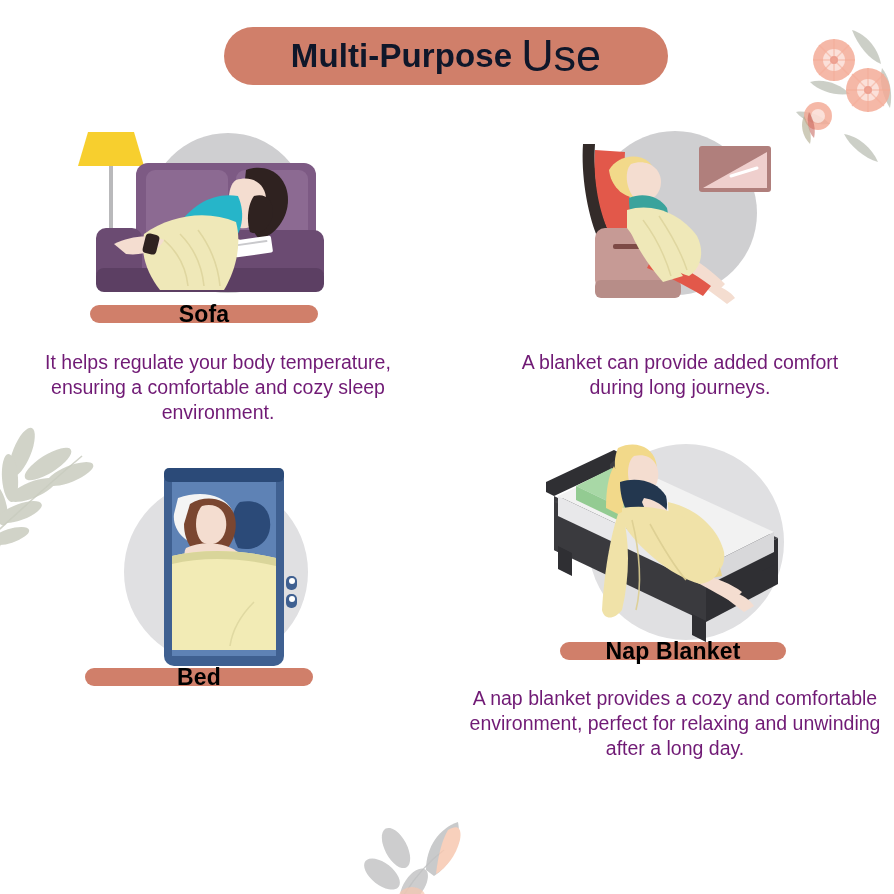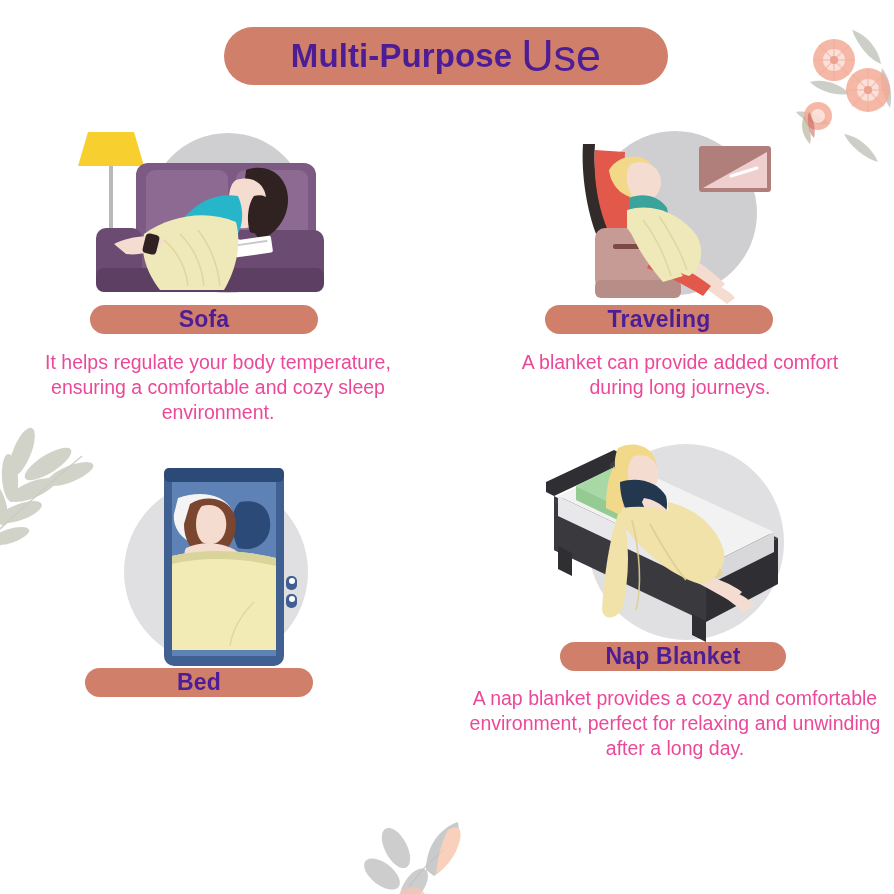--- a/index.html
+++ b/index.html
@@ -22,58 +22,58 @@
   #deco-leaf-left  { left:-14px;  top:412px; width:118px; height:146px; opacity:.9; }
   #deco-leaf-bottom{ left:340px;  top:806px; width:196px; height:92px;  opacity:.9; }
 
   
   #title-pill {
     position:absolute; left:224px; top:27px;
     width:444px; height:58px;
     background:#d07f6a;
     border-radius:29px;
     display:flex; align-items:center; justify-content:center;
-    color:#4c1d95;
+    color:#0f172a;
     white-space:nowrap;
   }
   #title-strong { font-size:33px; font-weight:bold; letter-spacing:.1px; }
   #title-rest   { font-size:45px; font-weight:normal; margin-left:9px; }
 
   
   .card { position:absolute; }
   #card-sofa      { left:8px;   top:118px; width:420px; }
   #card-traveling { left:470px; top:118px; width:420px; }
   #card-bed       { left:8px;   top:452px; width:410px; }
   #card-nap       { left:460px; top:424px; width:430px; }
 
   .art { position:relative; margin:0 auto; }
   .art svg { display:block; }
 
   .label-pill {
     position:absolute;
-    height:29px;
+    height:18px;
     background:#d07f6a;
     border-radius:18px;
     display:flex; align-items:center; justify-content:center;
-    color:#4c1d95;
+    color:#000000;
     font-size:23px; font-weight:bold;
     letter-spacing:.2px;
     white-space:nowrap;
     z-index:5;
   }
   #pill-sofa      { left:82px;  top:187px; width:228px; }
   #pill-traveling { left:75px;  top:187px; width:228px; }
   #pill-bed       { left:77px;  top:216px; width:228px; }
   #pill-nap       { left:100px; top:218px; width:226px; }
 
   .desc {
     position:absolute;
     width:100%;
     text-align:center;
-    color:#ec4899;
+    color:#701a75;
     font-size:19.5px;
     line-height:25px;
   }
   #desc-sofa      { top:232px; left:0;    width:420px; }
   #desc-traveling { top:232px; left:28px; width:364px; }
   #desc-bed       { top:262px; left:0;    width:410px; }
   #desc-nap       { top:262px; left:0;    width:430px; }
 </style>
 </head>
 <body>
@@ -232,21 +232,20 @@
         <path d="M118 138 C140 144 160 156 176 168 L168 178 C148 166 128 156 112 150Z" fill="#e2584a"></path>
 
         <path d="M92 92 C118 84 146 96 162 118 C170 134 166 150 154 158 C132 152 106 130 92 110Z" fill="#efe8b8"></path>
         <path d="M100 104 C116 120 134 138 148 158 L128 164 C112 146 100 126 94 110Z" fill="#efe8b8"></path>
         <g stroke="#ddd49c" stroke-width="1.5" fill="none" opacity=".85">
           <path d="M108 102 C120 118 130 138 136 158"></path>
           <path d="M124 98 C136 116 146 134 152 152"></path>
         </g>
       </svg>
     </div>
-    <div class="label-pill" id="pill-traveling">Traveling</div>
     <div class="desc" id="desc-traveling">A blanket can provide added comfort during long journeys.</div>
   </div>
 
   <div class="card" id="card-bed">
     <div class="art" style="width:290px;height:230px;">
       <svg viewBox="0 0 290 230" width="290" height="230">
         <circle cx="148" cy="120" r="92" fill="#e0e0e2"></circle>
 
         <rect x="96" y="18" width="120" height="196" rx="10" fill="#3f6091"></rect>
         <rect x="96" y="16" width="120" height="14" rx="5" fill="#2b4a78"></rect>

